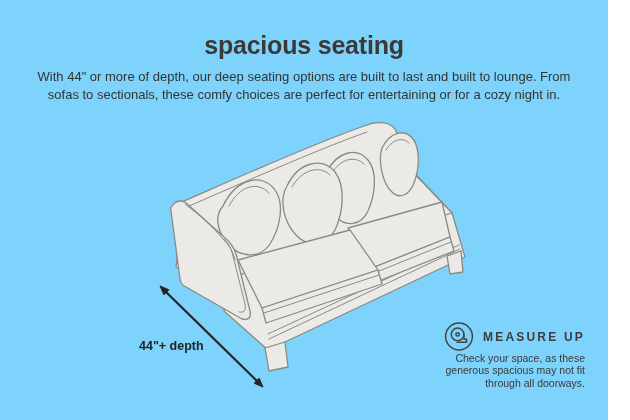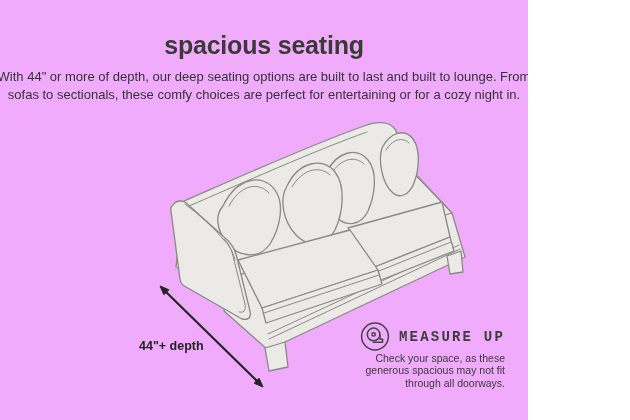--- a/index.html
+++ b/index.html
@@ -1,20 +1,20 @@
 <!DOCTYPE html>
 <html><head>
 <meta charset="utf-8">
 <style>
   html, body { margin: 0; padding: 0; background: #ffffff; }
   .page {
     position: relative;
-    width: 528px;
+    width: 608px;
     height: 420px;
-    background: #f0abfc;
+    background: #7dd3fc;
     overflow: hidden;
     font-family: "Liberation Sans", sans-serif;
     color: #333331;
   }
   .title {
     position: absolute;
     top: 31px;
     left: 0;
     width: 100%;
     text-align: center;
@@ -61,26 +61,25 @@
     position: absolute;
     right: 0;
     top: 0;
     height: 34px;
     display: flex;
     align-items: center;
     gap: 8px;
   }
   .measure-head .tape-icon { flex: 0 0 auto; display: block; }
   .measure-title {
-    font-size: 14px;
+    font-size: 12px;
     font-weight: bold;
     letter-spacing: 2.2px;
     color: #3d3d3b;
     white-space: nowrap;
-    font-family: Liberation Mono, monospace;
   }
   .measure-note {
     position: absolute;
     right: 0;
     top: 32px;
     width: 142px;
     text-align: right;
     font-size: 10.5px;
     line-height: 1.18;
     color: #3a3a38;

